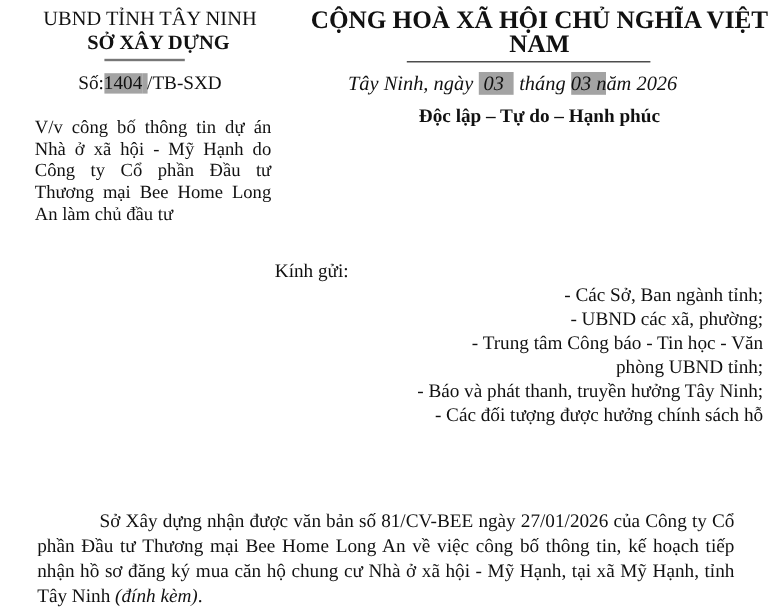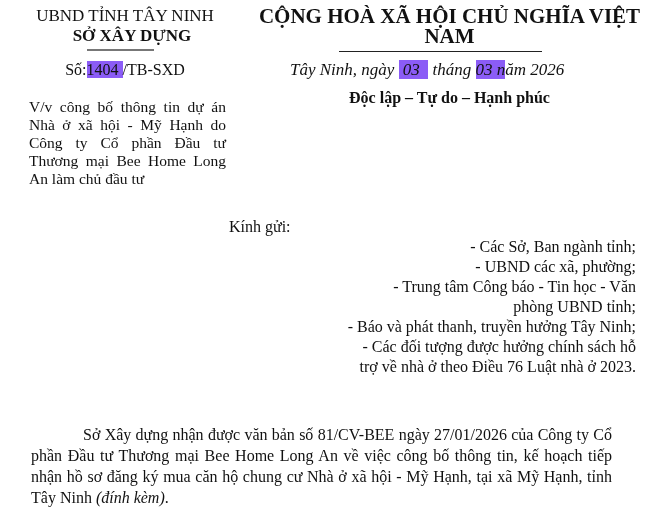--- a/index.html
+++ b/index.html
@@ -8,21 +8,21 @@
       font-family: "Liberation Serif", "DejaVu Serif", serif;
       color: #111111;
     }
     .abs { position: absolute; }
     .center { text-align: center; }
     .left-header { left: 0; top: 6px; width: 250px; }
     .agency-parent { font-size: 17px; line-height: 20px; }
     .agency-name { font-size: 17px; font-weight: bold; line-height: 20px; padding-left: 14px; }
     .rule-left { position: absolute; left: 87px; top: 49px; width: 67px; height: 0; border-top: 2px solid #777; }
     .docnum { position: absolute; left: 0; top: 61px; width: 250px; text-align: center; font-size: 16px; }
-    .hl { background: #8b5cf6; }
+    .hl { background: #a3a3a3; }
     .right-header { left: 250px; top: 6px; width: 399px; }
     .nation { font-size: 21px; font-weight: bold; line-height: 20px; }
     .motto { font-size: 16px; font-weight: bold; line-height: 22px; margin-top: 41px; }
     .rule-right { position: absolute; left: 339px; top: 51px; width: 203px; height: 0; border-top: 1.5px solid #222; }
     .dateline { position: absolute; left: 290px; top: 60px; width: 300px; font-size: 17px; font-style: italic; }
     .subject { left: 29px; top: 98px; width: 197px; font-size: 15.5px; line-height: 18px; text-align: justify; text-align-last: left; }
     .subject .line { display: block; text-align: justify; text-align-last: justify; }
     .subject .line.last { text-align-last: left; }
     .kinhgui { left: 229px; top: 218px; font-size: 16px; }
     .recipients { left: 306px; top: 237px; width: 330px; font-size: 16px; line-height: 20px; }
@@ -63,16 +63,15 @@
 </div>
 
 <div class="abs kinhgui">Kính gửi:</div>
 <div class="abs recipients">
   <div>- Các Sở, Ban ngành tỉnh;</div>
   <div>- UBND các xã, phường;</div>
   <div>- Trung tâm Công báo - Tin học - Văn</div>
   <div>phòng UBND tỉnh;</div>
   <div>- Báo và phát thanh, truyền hưởng Tây Ninh;</div>
   <div>- Các đối tượng được hưởng chính sách hỗ</div>
-  <div>trợ về nhà ở theo Điều 76 Luật nhà ở 2023.</div>
 </div>
 
 <div class="abs body-text"><span>Sở Xây dựng nhận được văn bản số 81/CV-BEE ngày 27/01/2026 của Công ty Cổ phần Đầu tư Thương mại Bee Home Long An về việc công bố thông tin, kế hoạch tiếp nhận hồ sơ đăng ký mua căn hộ chung cư Nhà ở xã hội - Mỹ Hạnh, tại xã Mỹ Hạnh, tỉnh Tây Ninh </span><em>(đính kèm)</em><span>.</span></div>
 
 </body></html>

